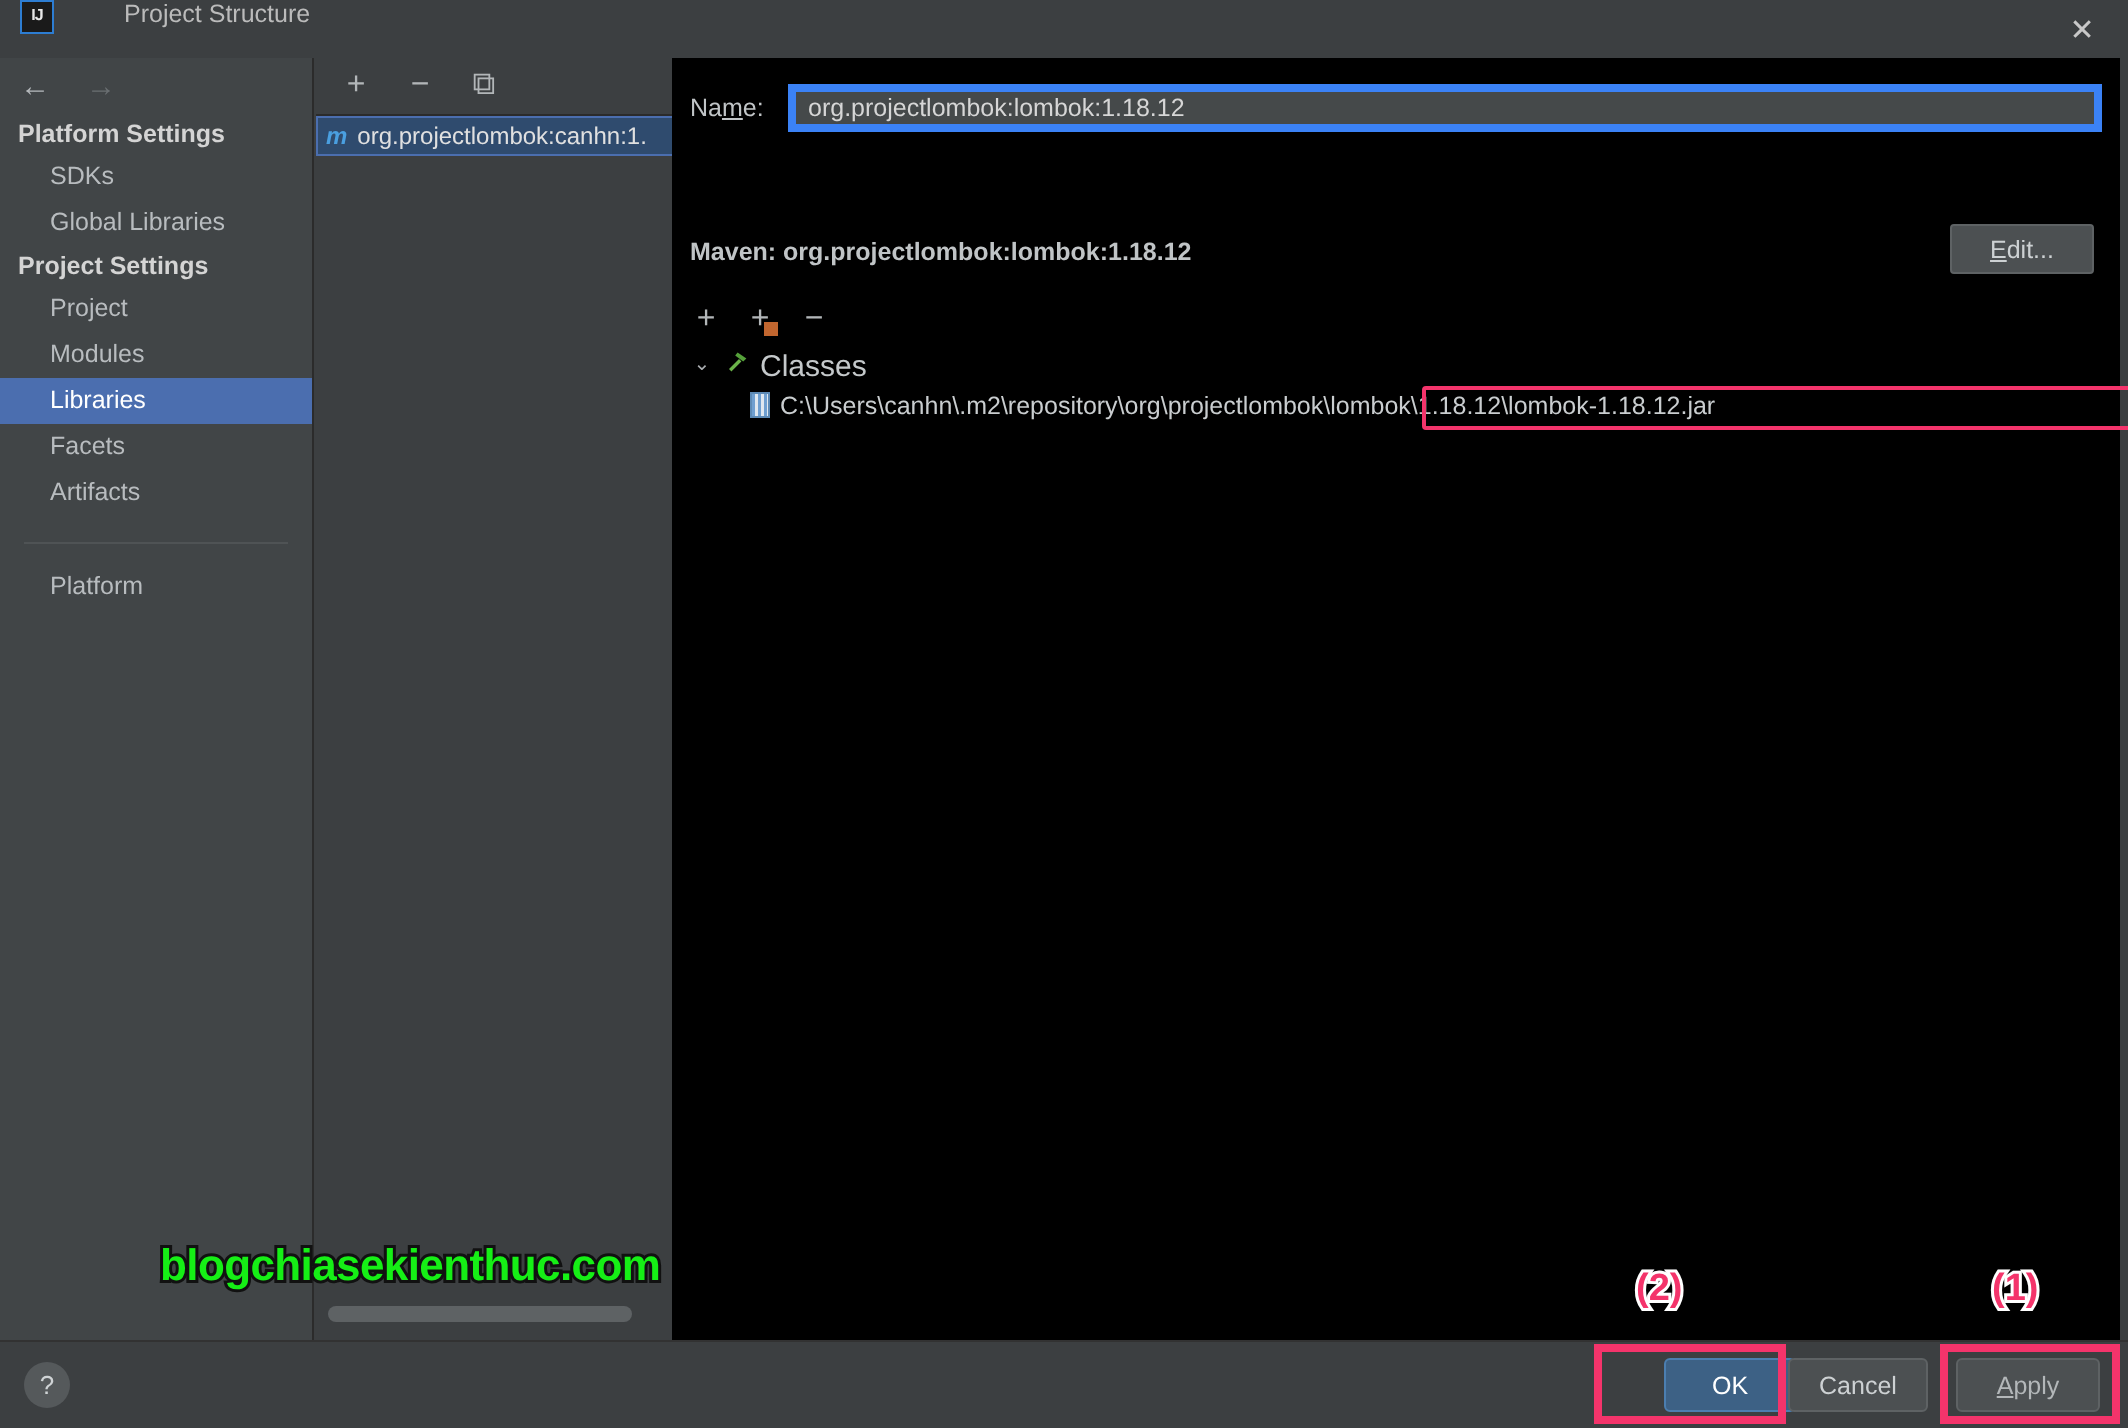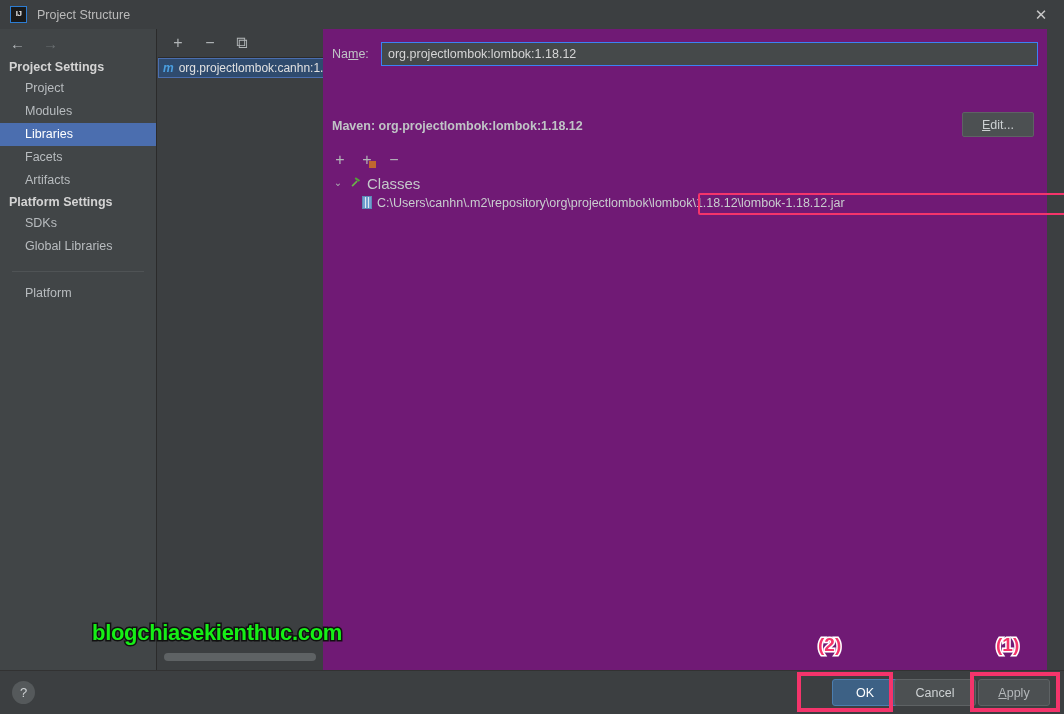--- a/index.html
+++ b/index.html
@@ -15,21 +15,21 @@
     position: relative;
     width: 1064px; height: 714px;
     background: #3c3f41;
   }
 
   
   .titlebar {
     position: absolute; left: 0; top: 0;
     width: 1064px; height: 29px;
     background: #3c3f41;
-    display: flex; align-items: center;
+    display: flex;  gap: 25px;
   }
   .ij-logo {
     width: 17px; height: 17px;
     margin-left: 10px; margin-right: 10px;
     background: #1a1a1a;
     border: 1.5px solid #2d7dd2;
     position: relative;
     flex: none;
   }
   .ij-logo::after {
@@ -152,38 +152,38 @@
     position: absolute;
     left: 6px; bottom: 9px;
     width: 152px; height: 8px;
     background: #5e6264;
     border-radius: 4px;
     cursor: default;
   }
 
   
   .detail {
-    position: absolute; left: 323px; top: 0;
+    position: absolute; left: 336px; top: 0;
     width: 724px; height: 641px;
-    background: #701a75;
+    background: #000000;
   }
   .row-name {
     position: absolute; left: 9px; top: 13px;
     width: 706px; height: 24px;
     display: flex; align-items: center;
   }
   .lbl-name {
     font-size: 12.5px; color: #c0c4c6;
     width: 49px; flex: none;
   }
   .lbl-name u { text-decoration: underline; }
   .name-input {
     flex: 1; height: 24px;
     background: #45494a;
-    border: 1px solid #3b82f6;
+    border: 4px solid #3b82f6;
     color: #d6d6d6;
     font-family: "Liberation Sans", sans-serif;
     font-size: 12.5px;
     padding: 0 6px;
     outline: none;
   }
   .maven-line {
     position: absolute; left: 9px; top: 90px;
     font-size: 12.5px; color: #c0c4c6; font-weight: bold;
   }
@@ -296,21 +296,21 @@
     font-size: 12.5px;
     display: flex; align-items: center; justify-content: center;
     cursor: default;
   }
   .btn-ok {
     left: 832px; width: 66px;
     background: #3d6185;
     border: 1px solid #4b7eb0;
     color: #ffffff;
   }
-  .btn-cancel { left: 894px; width: 82px; }
+  .btn-cancel { left: 894px; width: 70px; }
   .btn-apply  { left: 978px; width: 72px; color: #b3b7b9; }
   .btn-apply u { text-decoration: underline; }
 
   .hl-ok {
     position: absolute; left: 797px; top: 672px;
     width: 96px; height: 40px;
     border: 4px solid #f4346b;
     pointer-events: none;
   }
   .hl-apply {
@@ -327,21 +327,21 @@
     color: #f4346b;
     -webkit-text-stroke: 3px #ffffff;
     paint-order: stroke fill;
     pointer-events: none;
   }
   .anno-2 { left: 818px; top: 634px; }
   .anno-1 { left: 996px; top: 634px; }
 
   .watermark {
     position: absolute;
-    left: 92px; top: 620px;
+    left: 80px; top: 620px;
     font-family: "Liberation Sans", sans-serif;
     font-size: 22px;
     font-weight: bold;
     color: #16ef16;
     -webkit-text-stroke: 3px #111111;
     paint-order: stroke fill;
     letter-spacing: -0.3px;
     pointer-events: none;
   }
 </style>
@@ -358,32 +358,32 @@
 
   <div class="body-area">
 
     <div class="sidebar">
       <div class="nav-arrows">
         <span class="nav-arrow enabled">←</span>
         <span class="nav-arrow disabled">→</span>
       </div>
 
       <div>
+        <div class="nav-group-title">Platform Settings</div>
+        <div class="nav-item">SDKs</div>
+        <div class="nav-item">Global Libraries</div>
+      </div>
+
+      <div>
         <div class="nav-group-title">Project Settings</div>
         <div class="nav-item">Project</div>
         <div class="nav-item">Modules</div>
         <div class="nav-item selected">Libraries</div>
         <div class="nav-item">Facets</div>
         <div class="nav-item">Artifacts</div>
-      </div>
-
-      <div>
-        <div class="nav-group-title">Platform Settings</div>
-        <div class="nav-item">SDKs</div>
-        <div class="nav-item">Global Libraries</div>
       </div>
 
       <div class="nav-sep"></div>
       <div class="nav-item">Platform</div>
     </div>
 
     <div class="listpane">
       <div class="list-toolbar">
         <span class="tb-icon">+</span>
         <span class="tb-icon">−</span>

